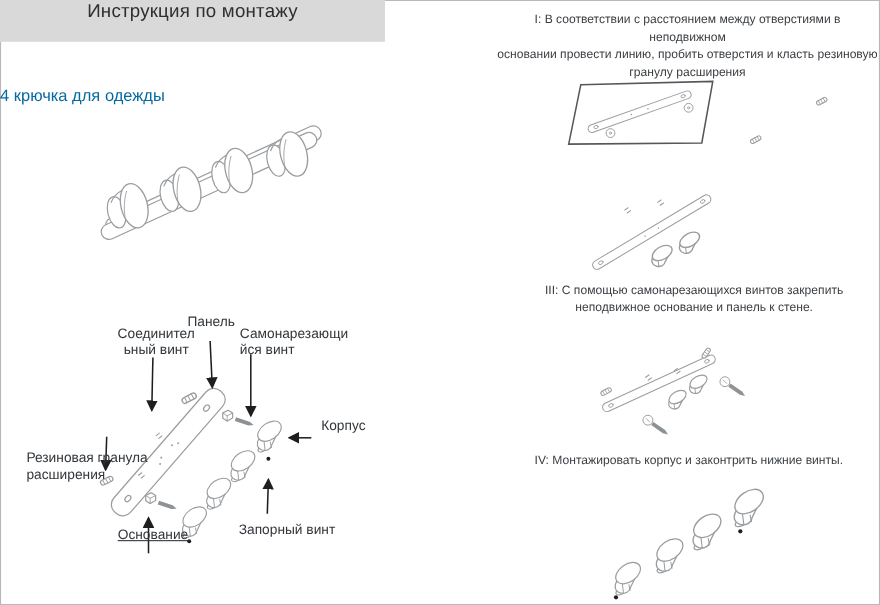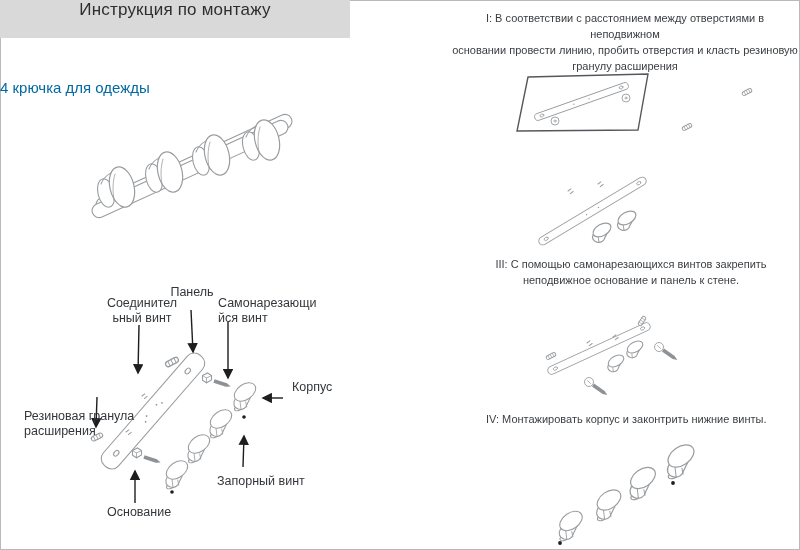--- a/index.html
+++ b/index.html
@@ -154,21 +154,21 @@
 
   <div class="lbl center" style="left:104px; top:296px; width:76px;">Соединител
 ьный винт</div>
   <div class="lbl center" style="left:168px; top:285px; width:48px;">Панель</div>
   <div class="lbl" style="left:218px; top:296px; width:100px;">Самонарезающи
 йся винт</div>
   <div class="lbl" style="left:24px; top:365px; width:120px;margin-top:44px;">Резиновая гранула
 расширения</div>
   <div class="lbl" style="left:274px; top:380px;margin-left:18px;">Корпус</div>
   <div class="lbl" style="left:217px; top:474px;">Запорный винт</div>
-  <div class="lbl" style="left:107px; top:505px;">Основание</div>
+  <div class="lbl" style="left:107px; top:479px;text-decoration:underline;">Основание</div>
 
   <div class="step-text center" style="left:452px; top:11px; width:346px;">I: В соответствии с расстоянием между отверстиями в неподвижном
 основании провести линию, пробить отверстия и класть резиновую
 гранулу расширения</div>
   <svg class="abs" style="left:500px; top:60px;" width="275" height="85" viewBox="0 0 275 85">
     <polygon points="28,17 148,14 138,70 17,71" fill="#ffffff" stroke="#54585c" stroke-width="1.4"></polygon>
     <g transform="translate(81.5,41.5) rotate(-19.5)">
       <rect x="-49.5" y="-3.5" width="99" height="7" rx="3.5" class="lnf" style="stroke-width:0.9"></rect>
       <ellipse cx="-42" cy="0" rx="2" ry="1.4" class="ln" style="stroke-width:0.8"></ellipse>
       <ellipse cx="42" cy="0" rx="2" ry="1.4" class="ln" style="stroke-width:0.8"></ellipse>

